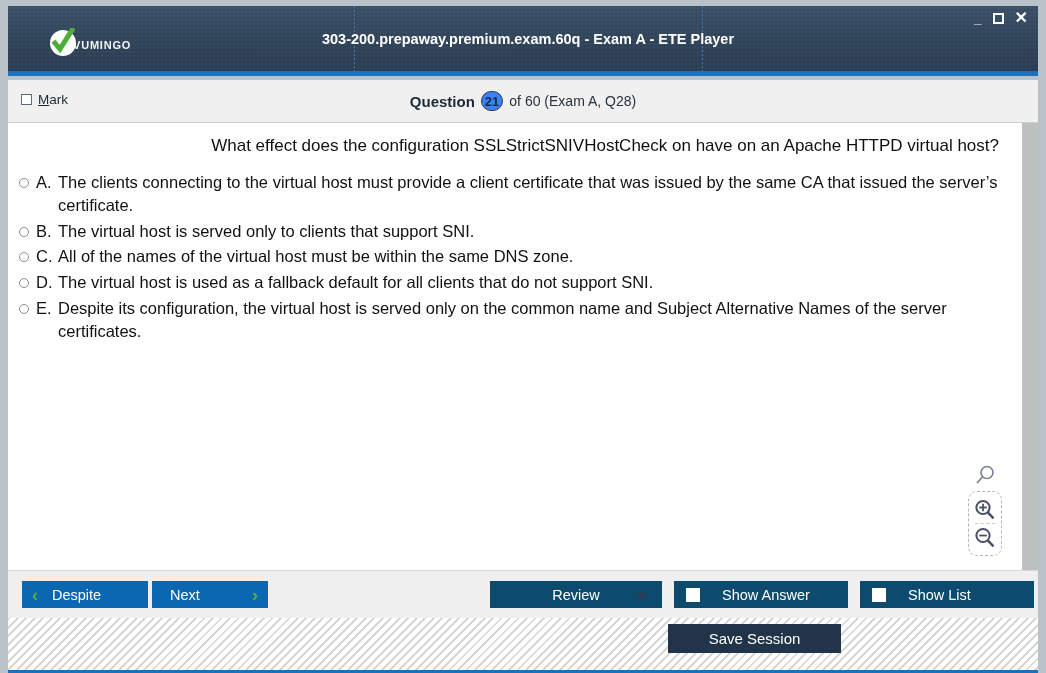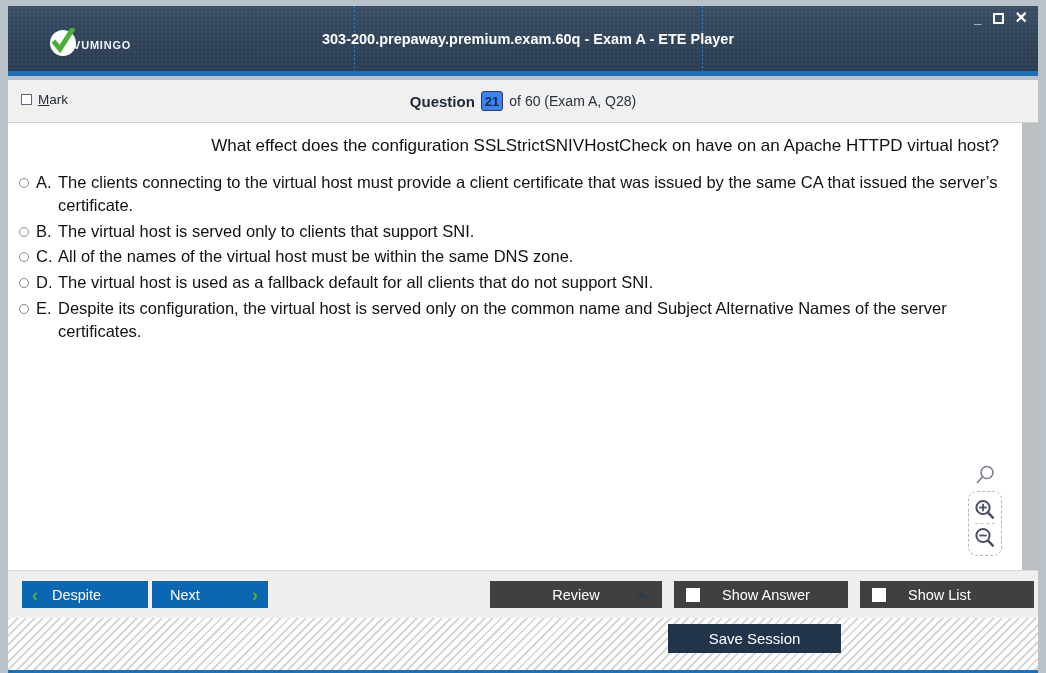--- a/index.html
+++ b/index.html
@@ -54,21 +54,21 @@
     position:absolute;left:8px;top:80px;width:1030px;height:43px;
     background:#f0f0f0;border-bottom:1px solid #cfcfcf;box-sizing:border-box;
   }
   .mark{position:absolute;left:13px;top:12px;display:flex;align-items:center;gap:6px;cursor:pointer;}
   .mark .box{width:11px;height:11px;border:1px solid #5a6b80;background:#fff;box-sizing:border-box;}
   .mark .lbl{font-size:13.5px;color:#1d2935;}
   .mark .lbl u{text-decoration:underline;}
 
   .qnum{position:absolute;left:0;right:0;top:11px;display:flex;justify-content:center;align-items:center;gap:6px;}
   .qnum .w1{font-size:15px;font-weight:700;color:#1d2935;}
-  .qnum .numbox{min-width:22px;height:20px;border:1.4px solid #2c3e52;border-radius:3px;
+  .qnum .numbox{min-width:22px;height:20px;border:1.4px solid #2c3e52;border-radius:10px;
      background:#3b82f6;display:flex;align-items:center;justify-content:center;
      font-size:13px;font-weight:700;color:#1d2935;padding:0 3px;box-sizing:border-box;}
   .qnum .w2{font-size:14px;color:#28323d;}
 
   
   .content{
     position:absolute;left:8px;top:123px;width:1014px;height:447px;
     background:#ffffff;overflow:hidden;
   }
   .rightgut{position:absolute;left:1022px;top:123px;width:16px;height:447px;background:#bdc0c0;}
@@ -92,21 +92,21 @@
   
   .toolbar{position:absolute;left:8px;top:570px;width:1030px;height:48px;background:#efefef;
      border-top:1px solid #d8d8d8;box-sizing:border-box;}
   .btn-blue{position:absolute;top:10px;height:27px;background:#0b67b2;color:#fff;
      display:flex;align-items:center;font-size:14.5px;cursor:pointer;}
   .btn-blue .chev{color:#5cb031;font-size:18px;line-height:1;font-weight:600;}
   #btn-prev{left:14px;width:126px;padding:0 10px;box-sizing:border-box;justify-content:flex-start;gap:14px;}
   #btn-next{left:144px;width:116px;padding:0 10px;box-sizing:border-box;justify-content:space-between;}
   #btn-next .lbl{margin-left:8px;}
 
-  .btn-orange{position:absolute;top:10px;height:27px;background:#404040;color:#ffffff;
+  .btn-orange{position:absolute;top:10px;height:27px;background:#0c4a6e;color:#ffffff;
      display:flex;align-items:center;font-size:14.5px;cursor:pointer;box-sizing:border-box;}
   #btn-review{left:482px;width:172px;justify-content:center;position:absolute;}
   #btn-review .caret{position:absolute;right:14px;width:0;height:0;
      border-left:6px solid transparent;border-right:6px solid transparent;border-bottom:7px solid #2c3e52;}
   #btn-showanswer{left:666px;width:174px;padding-left:12px;gap:22px;}
   #btn-showlist{left:852px;width:174px;padding-left:12px;gap:22px;}
   .cbx{width:14px;height:14px;background:#fff;flex:0 0 auto;}
 
   
   .status{position:absolute;left:8px;top:618px;width:1030px;height:57px;

